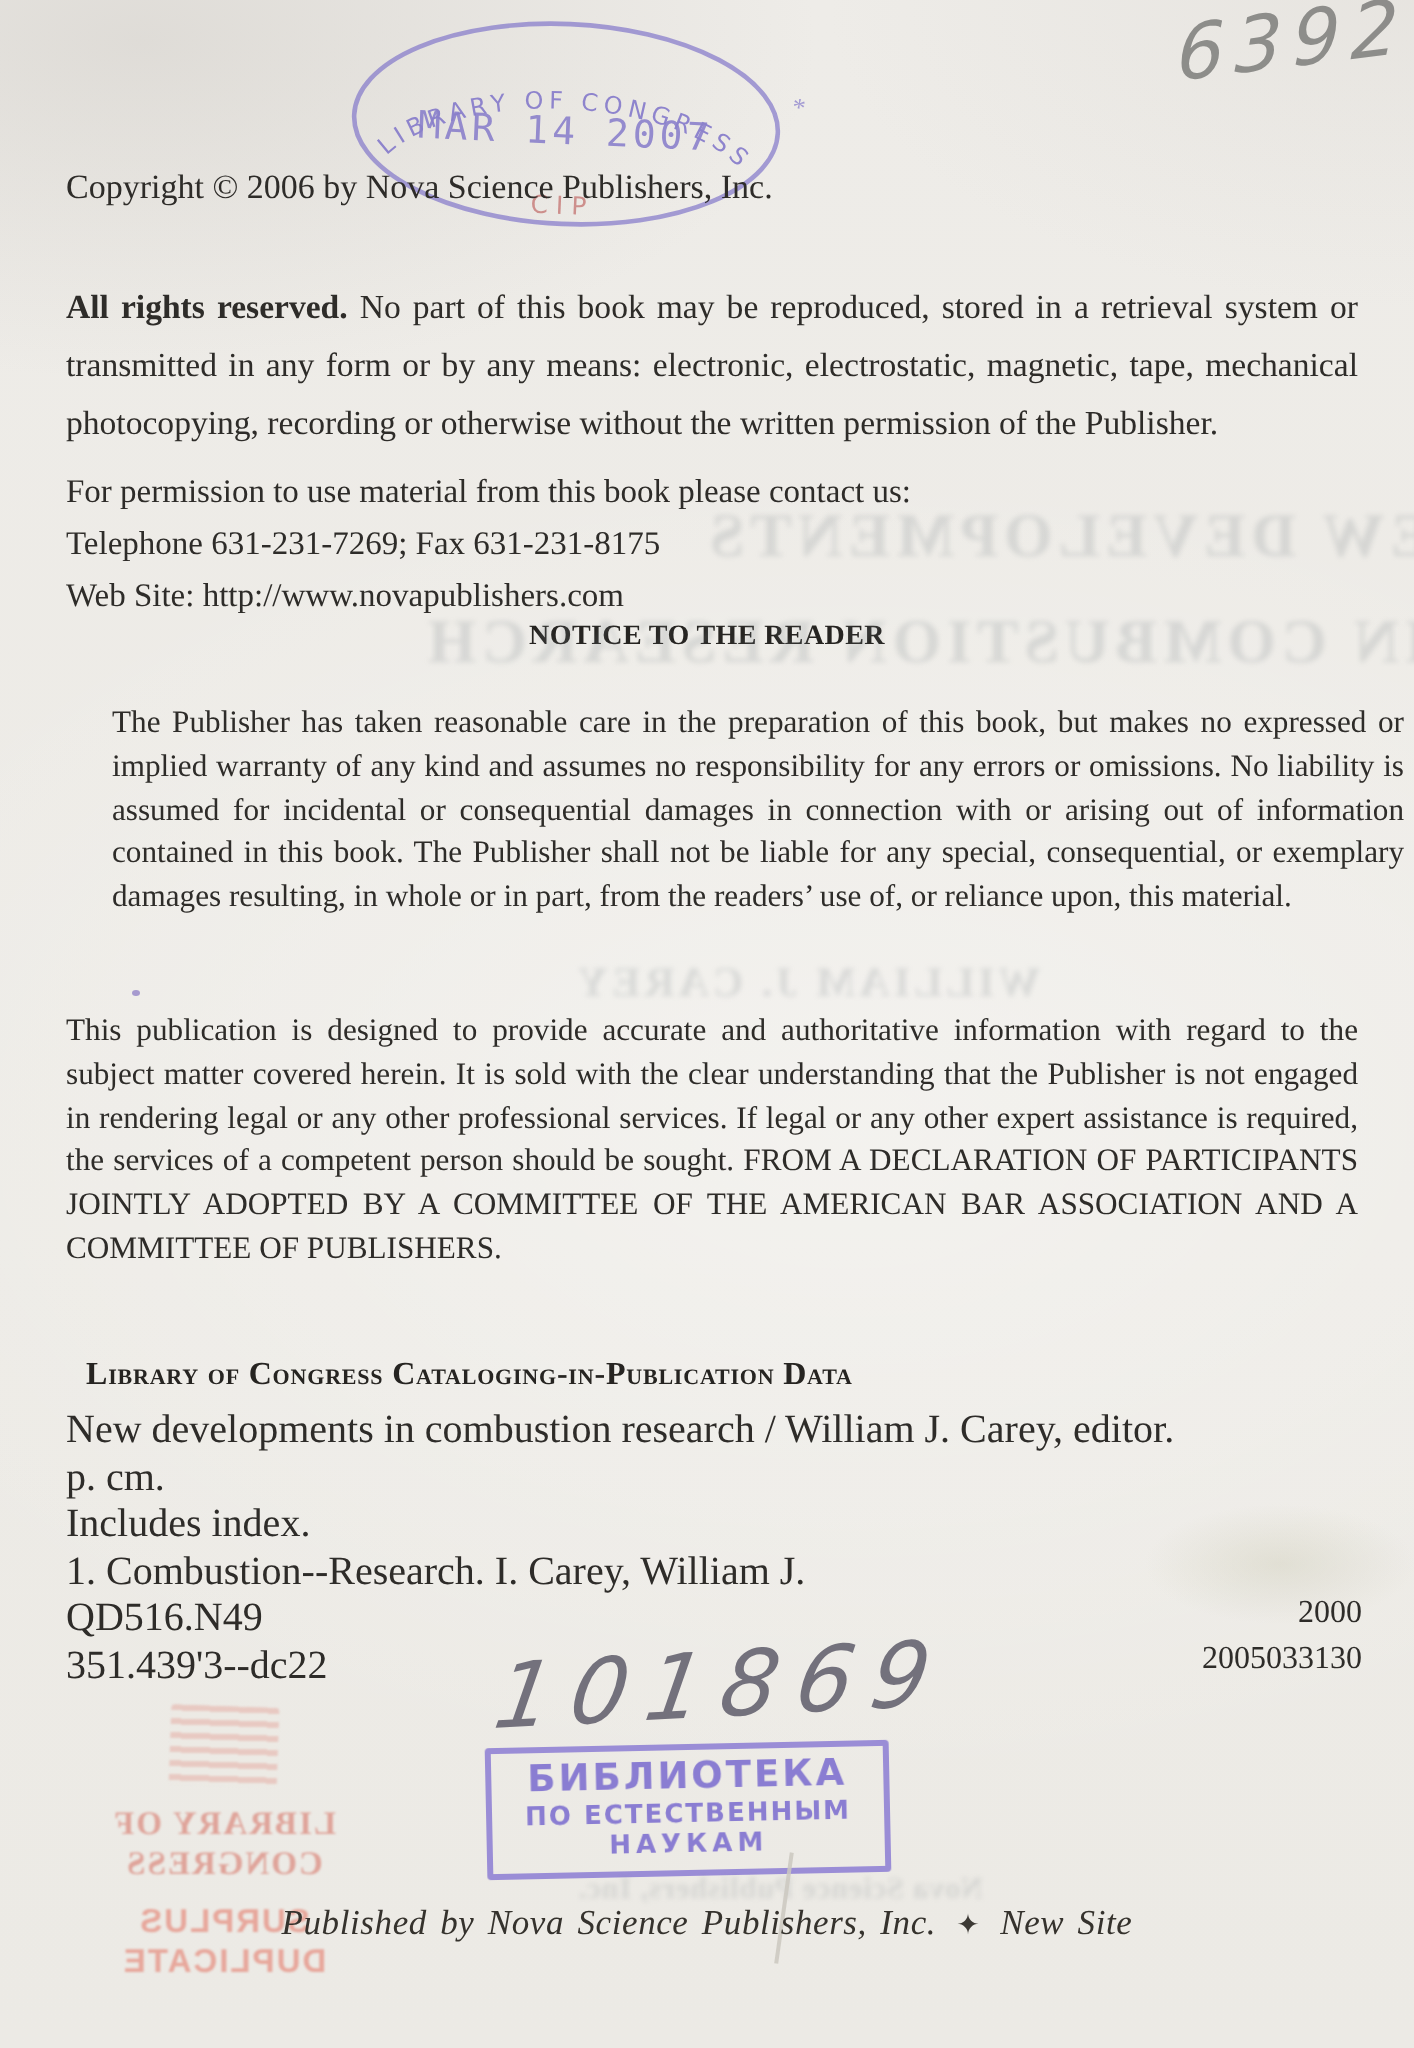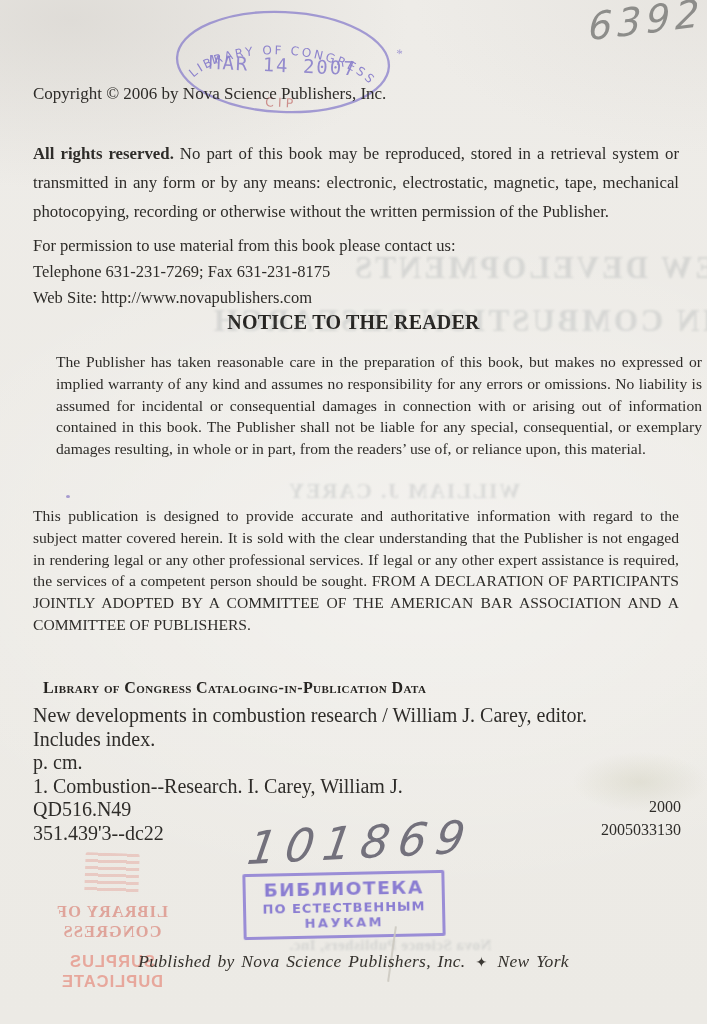--- a/index.html
+++ b/index.html
@@ -13,21 +13,21 @@
       radial-gradient(ellipse 700px 420px at 60% 55%, rgba(255,255,255,.35), transparent 80%),
       linear-gradient(180deg,#eeece8 0%, #edebe6 60%, #eceae5 100%);
   }
   .abs { position:absolute; }
   
   .text-block { left:33px; width:646px; text-align:justify; }
   .copyright { top:84px; font-size:17px; text-align:left; }
   .rights { top:139px; font-size:16.8px; line-height:29px; }
   .rights b { font-weight:bold; }
   .contact { top:233px; font-size:16.5px; line-height:26px; text-align:left; }
-  .notice-head { top:311px; left:0; width:707px; text-align:center; font-weight:bold; font-size:20px; letter-spacing:.2px; color:#262421; }
+  .notice-head { top:311px; left:0; width:707px; text-align:center; font-weight:bold; font-size:14px; letter-spacing:.2px; color:#262421; }
   .para1 { top:351px; font-size:15.6px; line-height:21.8px;margin-left:23px; }
   .para2 { top:505px; font-size:15.6px; line-height:21.8px; }
   .cat-head { top:679px; font-size:16px; font-weight:bold; font-variant:small-caps; letter-spacing:.4px; text-align:left; color:#262421;margin-left:10px; }
   .cat-lines { top:704px; font-size:20px; line-height:23.5px; text-align:left; }
   .cat-nums { top:795px; right:26px; width:140px; text-align:right; font-size:16px; line-height:23px; }
   
   .footer { top:951px; left:0; width:707px; text-align:center; font-style:italic; font-size:17.5px; color:#35322d; letter-spacing:.3px; word-spacing:2px; }
   .footer .sep { font-style:normal; font-size:14px; margin:0 10px; color:#3c3934; }
   
   .hand { font-family:"DejaVu Sans", sans-serif; font-style:italic; }
@@ -93,22 +93,22 @@
     <div>Web Site: http://www.novapublishers.com</div>
   </div>
 
   <div class="abs notice-head">NOTICE TO THE READER</div>
   <div class="abs text-block para1">The Publisher has taken reasonable care in the preparation of this book, but makes no expressed or implied warranty of any kind and assumes no responsibility for any errors or omissions. No liability is assumed for incidental or consequential damages in connection with or arising out of information contained in this book. The Publisher shall not be liable for any special, consequential, or exemplary damages resulting, in whole or in part, from the readers’ use of, or reliance upon, this material.</div>
   <div class="abs text-block para2">This publication is designed to provide accurate and authoritative information with regard to the subject matter covered herein. It is sold with the clear understanding that the Publisher is not engaged in rendering legal or any other professional services. If legal or any other expert assistance is required, the services of a competent person should be sought. FROM A DECLARATION OF PARTICIPANTS JOINTLY ADOPTED BY A COMMITTEE OF THE AMERICAN BAR ASSOCIATION AND A COMMITTEE OF PUBLISHERS.</div>
 
   <div class="abs text-block cat-head">Library of Congress Cataloging-in-Publication Data</div>
   <div class="abs text-block cat-lines">
     <div>New developments in combustion research / William J. Carey, editor.</div>
+    <div>p. cm.</div>
     <div>Includes index.</div>
-    <div>p. cm.</div>
     <div>1.  Combustion--Research.  I. Carey, William J.</div>
     <div>QD516.N49</div>
     <div>351.439'3--dc22</div>
   </div>
   <div class="abs cat-nums">
     <div>2000</div>
     <div>2005033130</div>
   </div>
 
   <div class="abs hand hand-acc">101869</div>
@@ -129,15 +129,15 @@
   </div>
 
   <div class="abs ghost g1">NEW DEVELOPMENTS</div>
   <div class="abs ghost g2">IN COMBUSTION RESEARCH</div>
   <div class="abs ghost g3">WILLIAM J. CAREY</div>
   <div class="abs ghost g4">Nova Science Publishers, Inc.</div>
 
   <div class="abs speck"></div>
   <div class="abs scratch"></div>
 
-  <div class="abs footer"><span>Published by Nova Science Publishers, Inc.</span><span class="sep">✦</span><span>New York</span></div>
+  <div class="abs footer"><span>Published by Nova Science Publishers, Inc.</span><span class="sep">✦</span><span>New Site</span></div>
 
 </div>
 
 </body></html>

